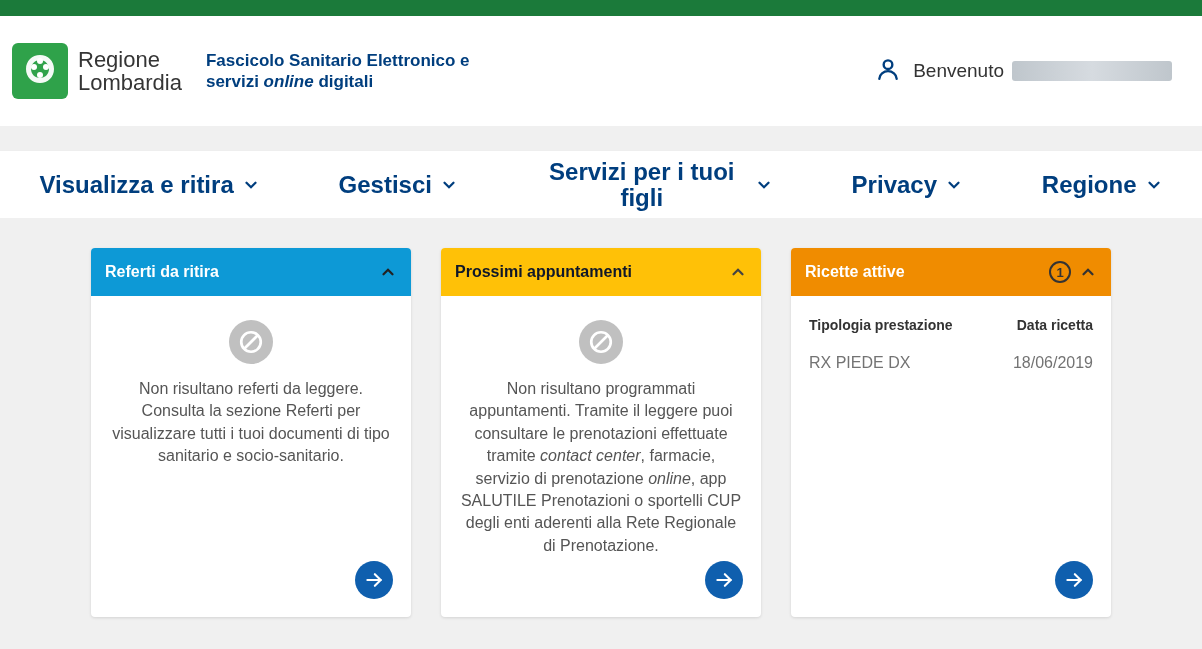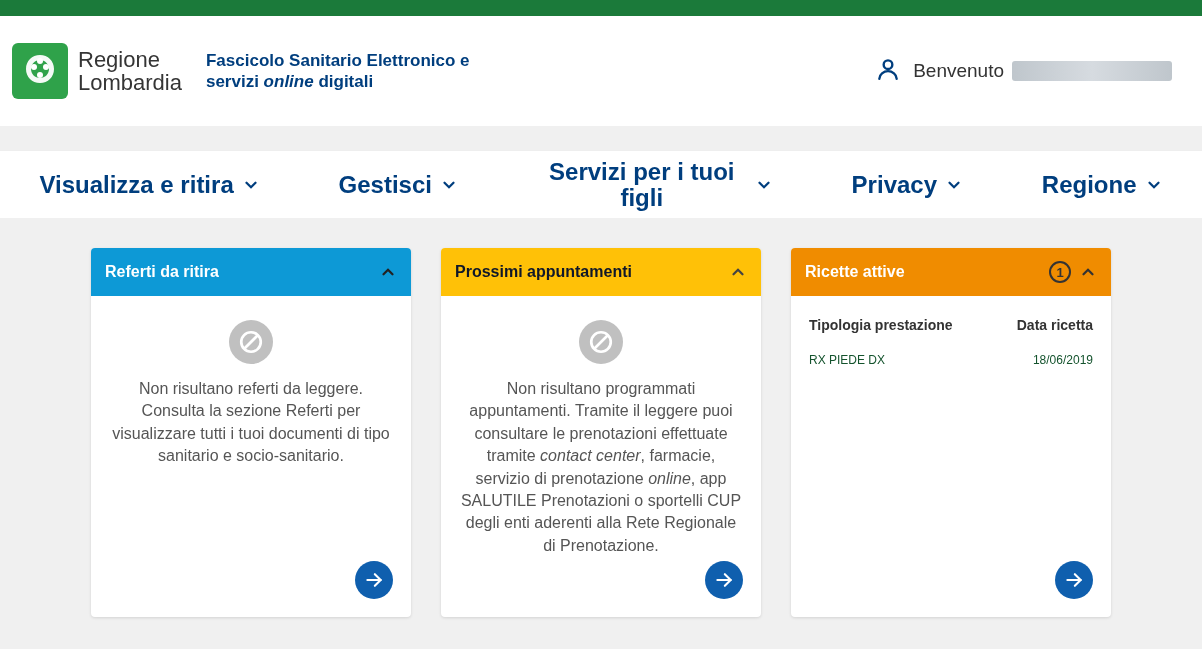--- a/index.html
+++ b/index.html
@@ -214,22 +214,22 @@
     justify-content: space-between;
     font-weight: 700;
     font-size: 14px;
     color: #333;
     text-align: left;
     padding: 10px 0 10px;
   }
   .list-row {
     display: flex;
     justify-content: space-between;
-    font-size: 12px;
-    color: #14532d;
+    font-size: 16px;
+    color: #737373;
     text-align: left;
     padding: 6px 0;
     align-items: flex-end;
   }
   .card-body.list {
     text-align: left;
     padding: 10px 18px 60px;
   }
   .bottom-cta {
     display: flex;

